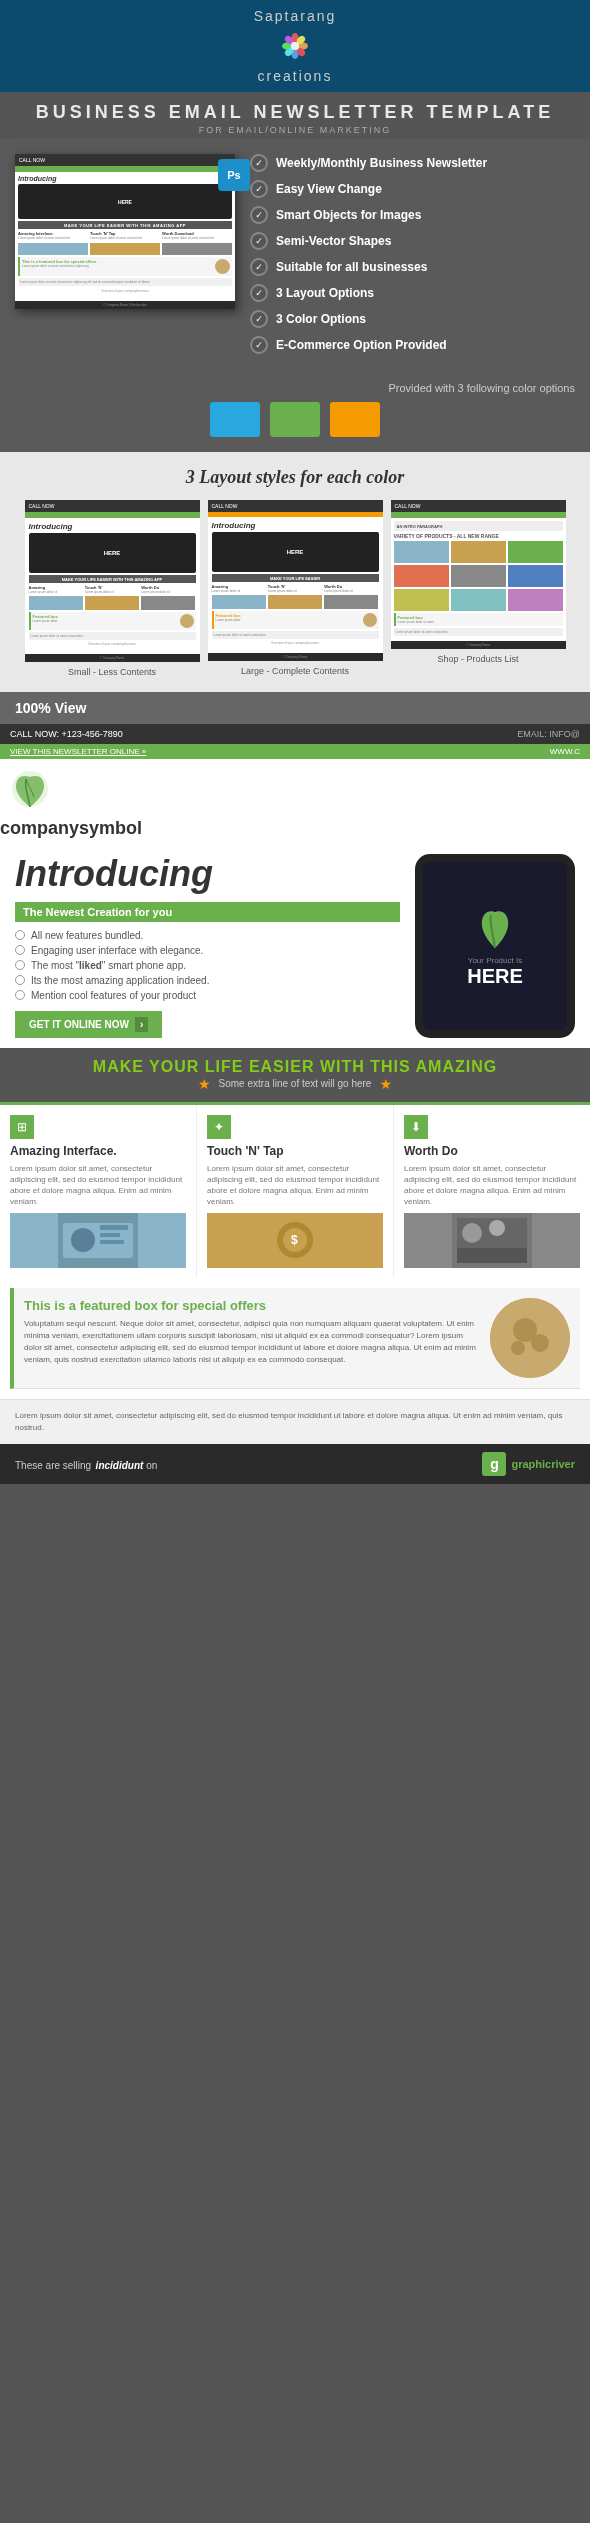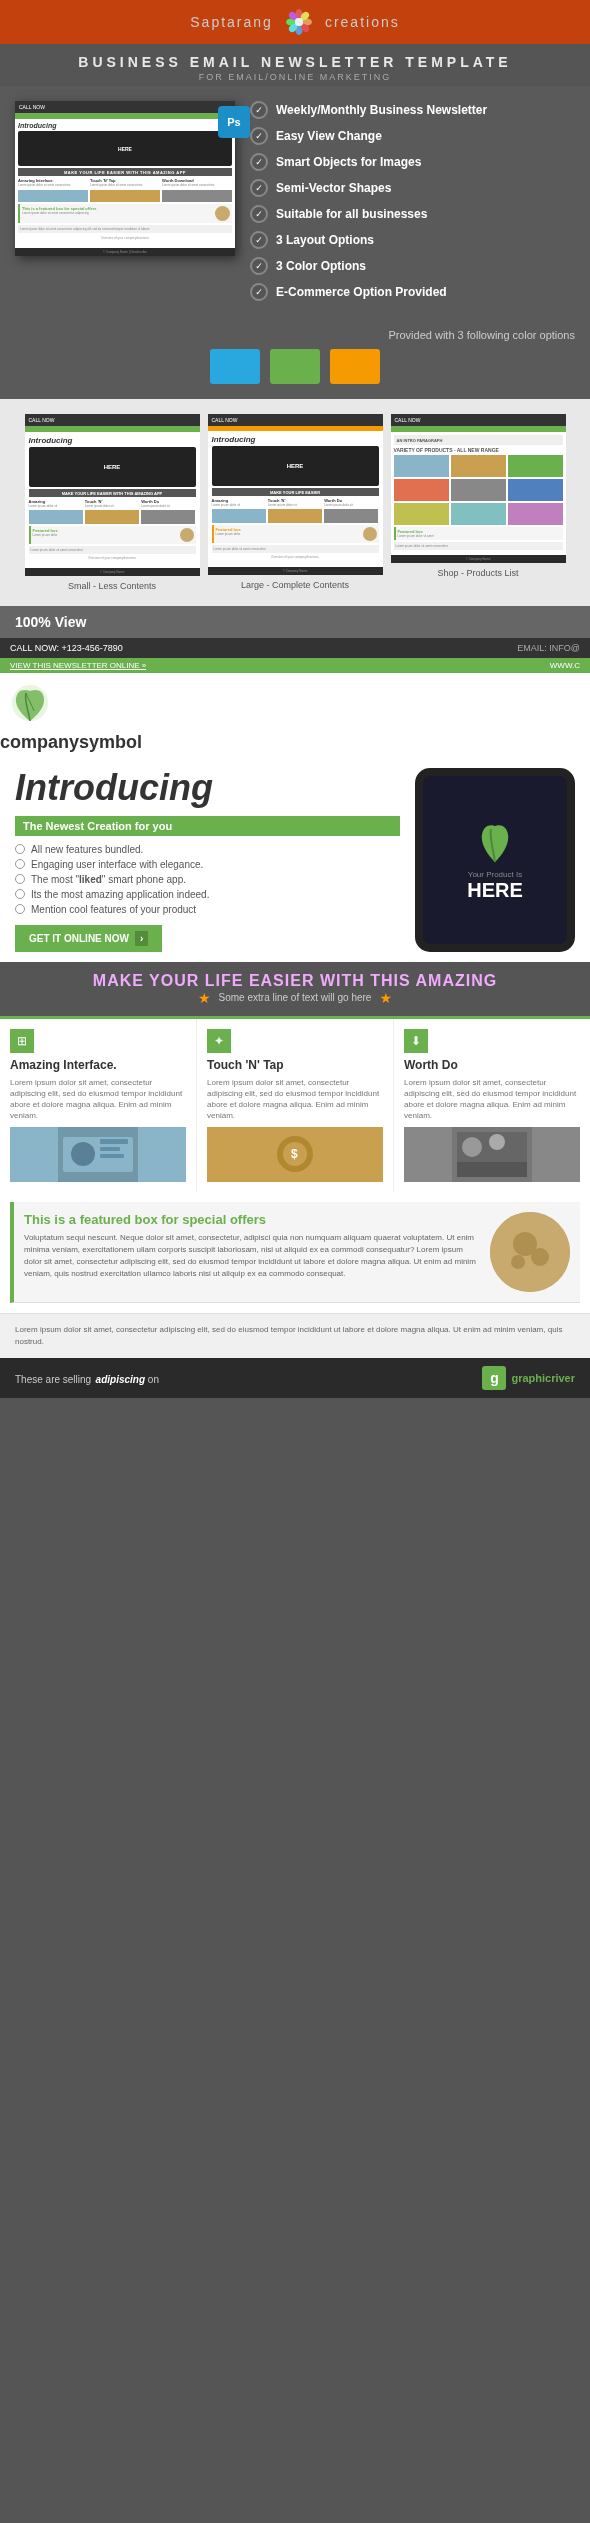--- a/index.html
+++ b/index.html
@@ -1,40 +1,41 @@
 <!DOCTYPE html>
 <html><head>
   <meta charset="utf-8">
   <style>
     * { margin: 0; padding: 0; box-sizing: border-box; }
     body { width: 590px; background: #555; font-family: Arial, sans-serif; }
 
     
     .top-header {
-      background: #c2410c;
+      background: #0c4a6e;
       text-align: center;
       padding: 8px 0;
       display: flex;
       align-items: center;
       justify-content: center;
       gap: 8px;
+      flex-direction: column;
     }
     .top-header .brand-text {
       color: #ccc;
       font-size: 14px;
       letter-spacing: 2px;
     }
     .title-bar {
       background: #555;
       text-align: center;
       padding: 10px 0 4px;
     }
     .title-bar h1 {
       color: #e8e8e8;
-      font-size: 14px;
+      font-size: 18px;
       letter-spacing: 4px;
       font-weight: bold;
       text-transform: uppercase;
     }
     .title-bar p {
       color: #aaa;
       font-size: 9px;
       letter-spacing: 2px;
       text-transform: uppercase;
       margin-top: 2px;
@@ -260,21 +261,21 @@
     .banner-section {
       background: #555;
       text-align: center;
       padding: 10px;
       display: flex;
       align-items: center;
       justify-content: center;
       flex-wrap: wrap;
     }
     .banner-title {
-      color: #f0abfc;
+      color: #84cc16;
       font-size: 16px;
       font-weight: bold;
       text-transform: uppercase;
       letter-spacing: 1px;
       width: 100%;
     }
     .banner-sub {
       color: #ccc;
       font-size: 10px;
       display: flex;
@@ -558,20 +559,21 @@
 <div class="color-options-section">
   <p class="color-options-label">Provided with 3 following color options</p>
   <div class="swatches">
     <div class="swatch" style="background:#29a8e0;"></div>
     <div class="swatch" style="background:#6ab04c;"></div>
     <div class="swatch" style="background:#f59a00;"></div>
   </div>
 </div>
 
 <div class="layout-section">
+  <h2 class="layout-title">3 Layout styles for each color</h2>
   <div class="layout-previews">
 
     <div style="width:175px;">
       <div class="mini-preview">
         <div class="pnl-header">
             <span>CALL NOW</span>
           </div>
         <div class="pnl-green"></div>
         <div style="padding:4px;">
           <div style="font-size:8px;font-style:italic;font-weight:bold;color:#333;">Introducing</div>
@@ -864,21 +866,21 @@
 
   <div class="lorem-box">
     <p>Lorem ipsum dolor sit amet, consectetur adipiscing elit, sed do eiusmod tempor incididunt ut labore et dolore magna aliqua. Ut enim ad minim veniam, quis nostrud.</p>
   </div>
 
 </div>
 
 <div class="bottom-bar">
   <div>
     <span style="color:#ccc;font-size:10px;">These are selling</span>
-    <span style="color:#fff;font-size:10px;font-weight:bold;font-style:italic;"> adipiscing </span>
+    <span style="color:#fff;font-size:10px;font-weight:bold;font-style:italic;"> incididunt </span>
     <span style="color:#ccc;font-size:10px;">on</span>
   </div>
   <div class="graphicriver-logo">
     <div class="gr-icon">
       <span>g</span>
     </div>
     <span class="gr-text">graphicriver</span>
   </div>
 </div>
 

